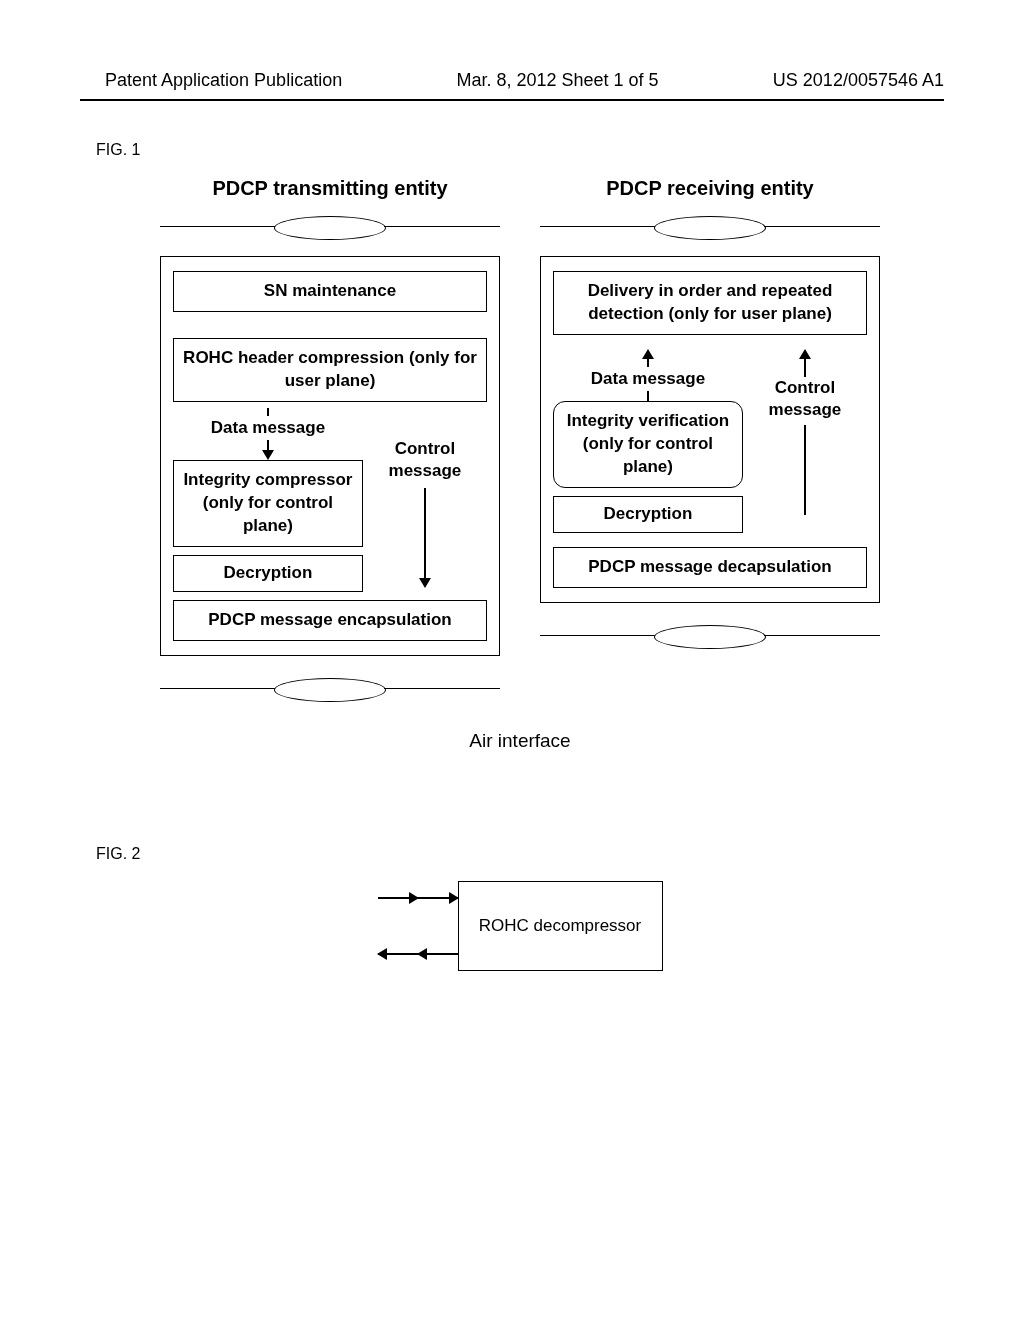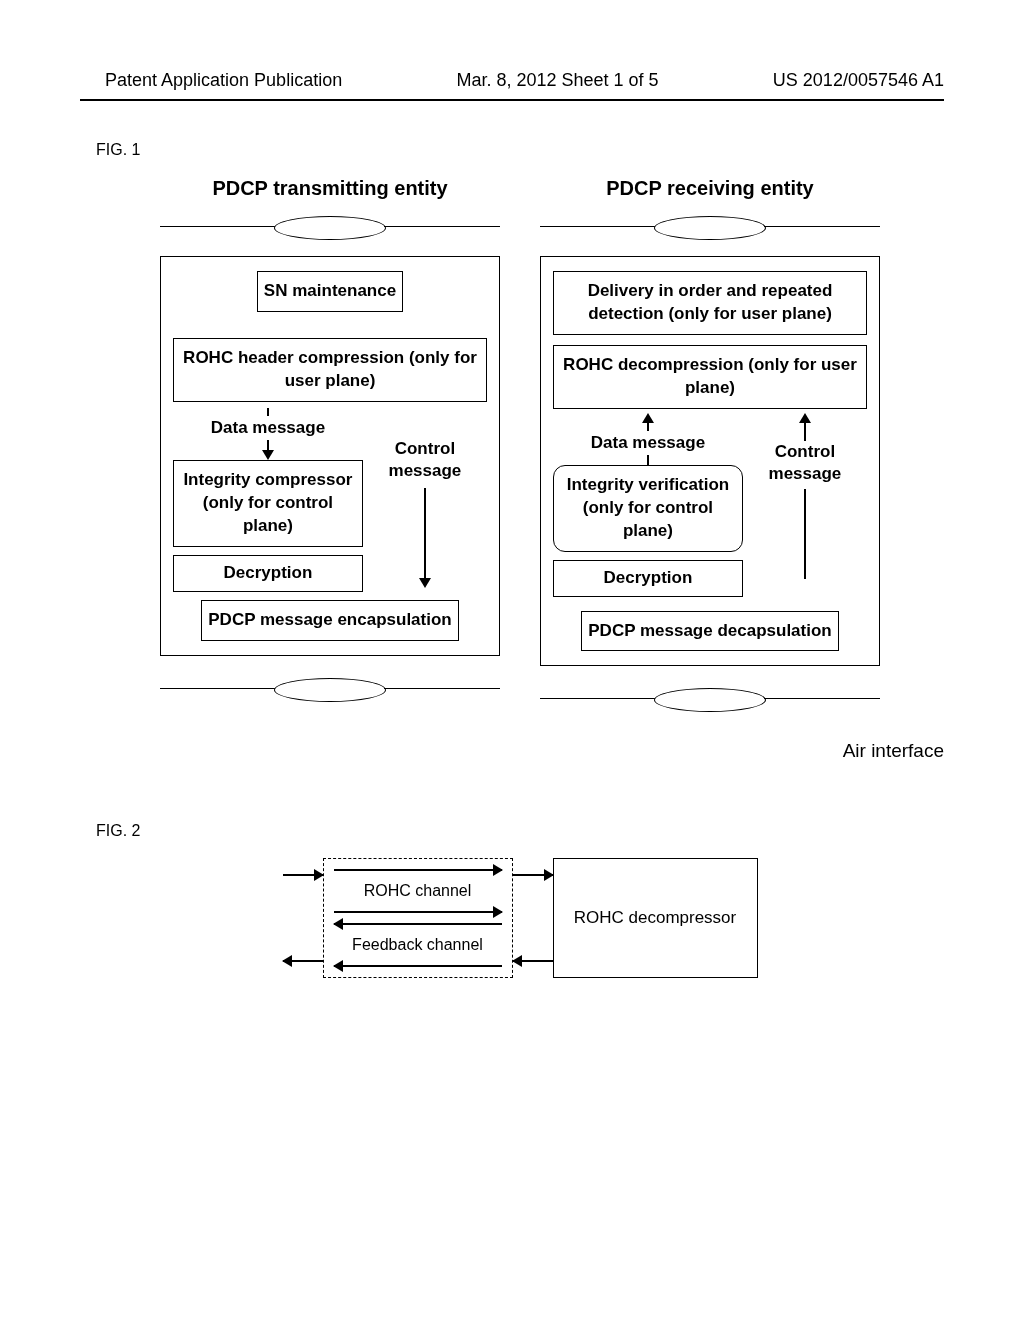--- a/index.html
+++ b/index.html
@@ -75,21 +75,20 @@
     background: #fff;
   }
   .entity-outer {
     border: 1.5px solid #000;
     width: 100%;
     padding: 14px 12px;
     box-sizing: border-box;
     display: flex;
     flex-direction: column;
     gap: 0;
-    align-items: center;
   }
   .ibox {
     border: 1.5px solid #000;
     padding: 8px 6px;
     text-align: center;
     font-size: 17px;
     line-height: 1.35;
     box-sizing: border-box;
   }
   .arrow-head {
@@ -129,28 +128,28 @@
     flex:1.3;
     display:flex; flex-direction:column; align-items:center;
   }
   .rx-data-row .right {
     flex:0.85;
     display:flex; flex-direction:column; align-items:center;
     font-size:17px; line-height:1.3; text-align:center;
   }
 
   .air-label {
-    text-align: right;
+    text-align: center;
     font-size: 19px;
     margin-top: 12px;
   }
 
   
   .fig2-wrap {
-    margin-top: 60px;
+    margin-top: 93px;
     margin-left: 16px;
   }
   .fig2-row {
     display:flex;
     justify-content:center;
     align-items:stretch;
     gap:0;
     margin-top: 18px;
   }
   .f2box {
@@ -257,21 +256,20 @@
 
       <div class="entity-col">
         <div class="entity-title">PDCP receiving entity</div>
         <div class="interface-line">
           <div class="interface-ellipse"></div>
         </div>
         <div class="entity-outer">
 
           <div class="ibox">Delivery in order and repeated detection (only for user plane)</div>
           <div style="height:10px"></div>
-          <div class="ibox">ROHC decompression (only for user plane)</div>
 
           <div class="rx-data-row">
             <div class="left">
               <div class="arrow-cell">
                 <div class="arrow-head arrow-up-head"></div>
                 <div class="vline" style="height:8px"></div>
               </div>
               <div style="font-size:17px; text-align:center; padding:2px 0;">Data message</div>
               <div class="arrow-cell">
                 <div class="vline" style="height:10px"></div>
@@ -309,28 +307,20 @@
   <div class="fig2-wrap">
     <div class="fig-label">FIG. 2</div>
 
     <div class="fig2-row">
 
       <div class="f2-gap">
         <div class="h-arrow right"></div>
         <div class="h-arrow left"></div>
       </div>
 
-      <div class="f2-mid">
-        <div class="long-harrow right"></div>
-        <div class="f2-mid-label">ROHC channel</div>
-        <div class="long-harrow right"></div>
-        <div class="long-harrow left"></div>
-        <div class="f2-mid-label">Feedback channel</div>
-        <div class="long-harrow left"></div>
-      </div>
 
       <div class="f2-gap">
         <div class="h-arrow right"></div>
         <div class="h-arrow left"></div>
       </div>
 
       <div class="f2box f2-right">ROHC decompressor</div>
     </div>
   </div>
 

